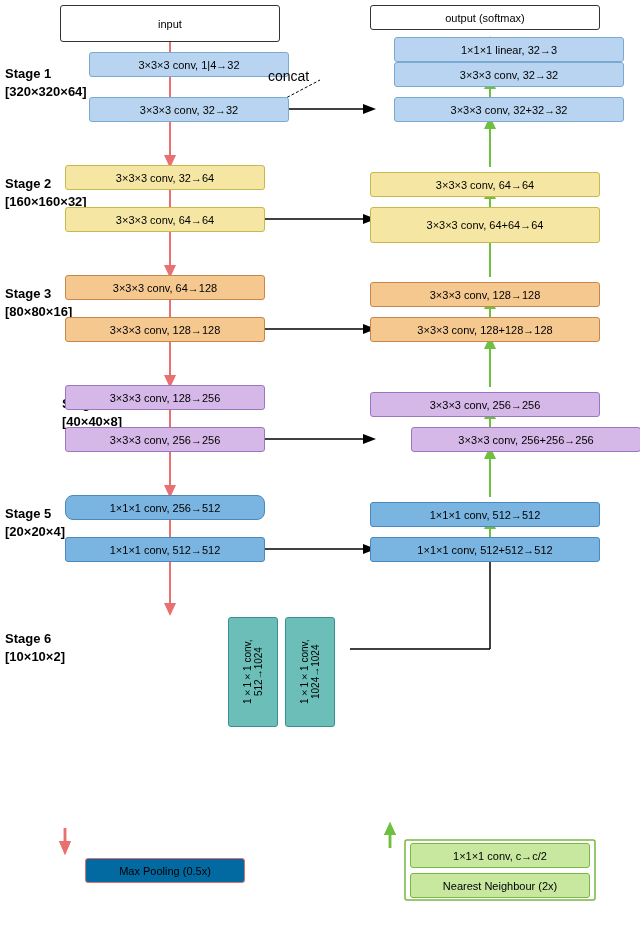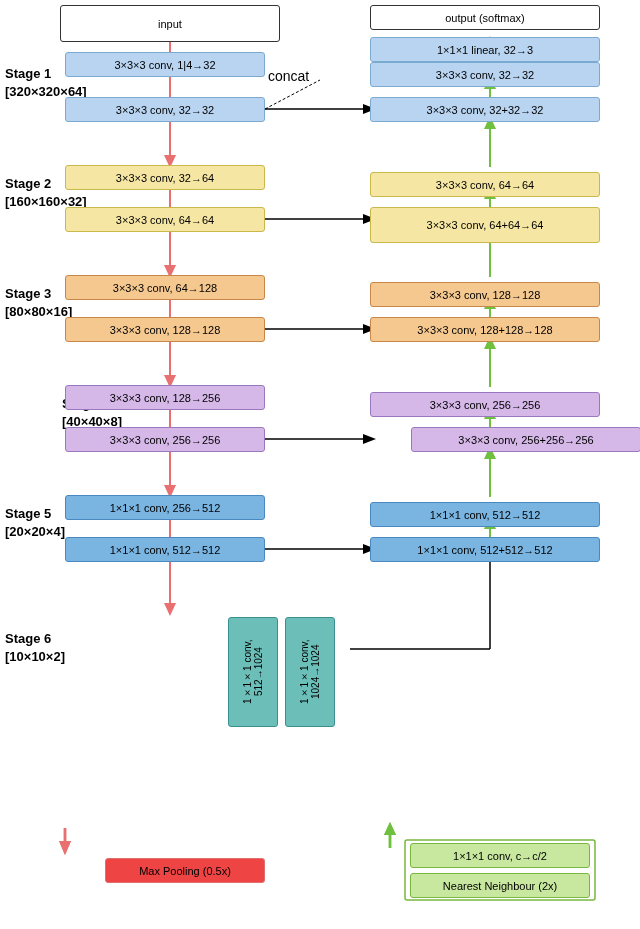--- a/index.html
+++ b/index.html
@@ -23,29 +23,29 @@
       border: 1.5px solid;
       border-radius: 3px;
       display: flex;
       align-items: center;
       justify-content: center;
       text-align: center;
       font-size: 11px;
       padding: 2px 4px;
       background: white;
     }
-    .box-blue { background: #b8d4f0; border-color: #7aaad0; }
+    .box-blue { background: #b8d4f0; border-color: #7aaad0; margin-left: 24px; }
     .box-yellow { background: #f5e6a3; border-color: #c9b84a; }
     .box-orange { background: #f5c890; border-color: #c8874a; }
     .box-purple { background: #d5b8e8; border-color: #9a78c0; }
     .box-blue-dark { background: #7ab4e0; border-color: #4a88c0; }
     .box-teal { background: #6bbfb8; border-color: #3a9090; }
     .box-green { background: #c8e8a0; border-color: #78b840; }
     .box-white { background: white; border-color: #333; }
-    .box-pink { background: #ef4444; border-color: #e07070; margin-left: 20px; }
+    .box-pink { background: #0369a1; border-color: #e07070; }
 
     
     .stage-label {
       position: absolute;
       font-size: 13px;
       font-weight: bold;
       text-align: left;
       line-height: 1.4;
     }
 
@@ -212,21 +212,21 @@
 
   <div class="box box-purple" style="left:65px; top:427px; width:200px; height:25px;">
     <span>3×3×3 conv, 256→256</span>
   </div>
 
   <div class="stage-label" style="left:5px; top:505px;">
     <span>Stage 5</span><br>
     <span>[20×20×4]</span>
   </div>
 
-  <div class="box box-blue-dark" style="left:65px; top:495px; width:200px; height:25px;">
+  <div class="box box-blue-dark" style="left:65px; top:495px; width:200px; height:25px;border-radius:8px;">
     <span>1×1×1 conv, 256→512</span>
   </div>
 
   <div class="box box-blue-dark" style="left:65px; top:537px; width:200px; height:25px;">
     <span>1×1×1 conv, 512→512</span>
   </div>
 
   <div class="stage-label" style="left:5px; top:630px;">
     <span>Stage 6</span><br>
     <span>[10×10×2]</span>

